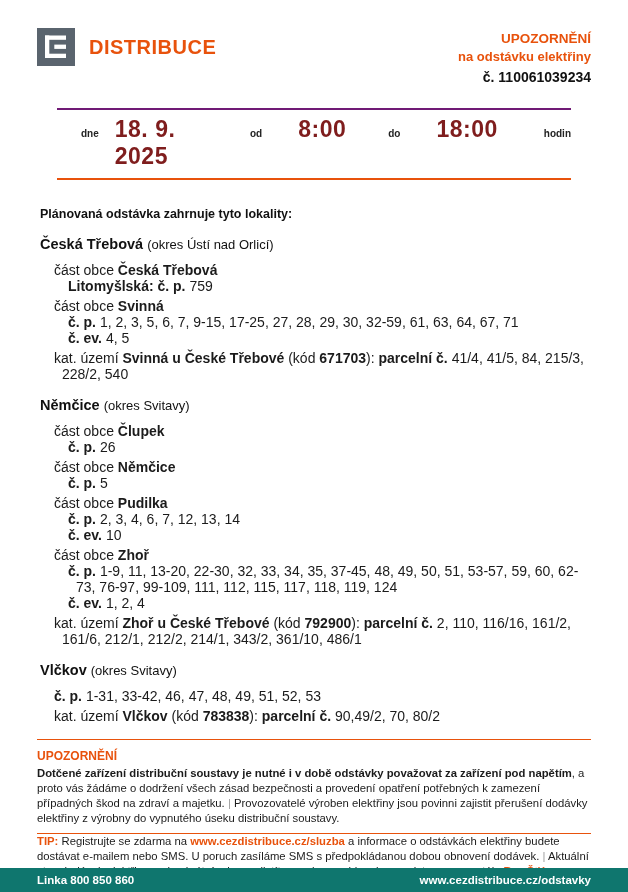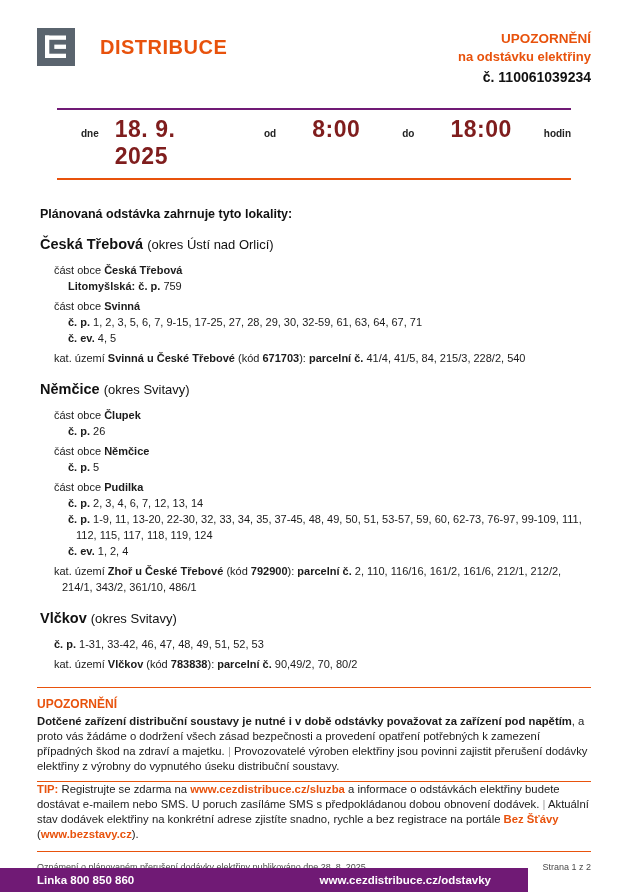--- a/index.html
+++ b/index.html
@@ -3,58 +3,58 @@
 <meta charset="utf-8">
 <style>
   html,body{margin:0;padding:0;background:#ffffff;}
   .page{
     position:relative;width:628px;height:892px;overflow:hidden;background:#fff;
     font-family:"Liberation Sans","DejaVu Sans",sans-serif;color:#1b1b1b;
   }
   .content{padding:0 37px;}
   
   .hdr{display:flex;justify-content:space-between;align-items:flex-start;padding:28px 37px 0 37px;}
-  .brand{display:flex;align-items:center;gap:25px;}
+  .brand{display:flex;align-items:center;gap:14px;}
   .logo{width:38px;height:38px;flex:0 0 auto;}
   .brand-text{color:#E8520C;font-weight:bold;font-size:20px;letter-spacing:0.5px;}
   .notice{text-align:right;line-height:18px;padding-top:2px;}
   .notice .n1{color:#E8520C;font-weight:bold;font-size:13.5px;}
   .notice .n2{color:#E8520C;font-weight:bold;font-size:13px;}
   .notice .n3{color:#111;font-weight:bold;font-size:14px;line-height:22px;}
   
   .datebar{
     margin:20px 57px 0 57px;border-top:2px solid #701a75;border-bottom:2px solid #E8520C;
     padding:6px 0 8px 0;display:flex;align-items:baseline;
   }
   .datebar .lbl{font-size:10px;font-weight:bold;color:#222;}
   .datebar .val{font-size:23px;font-weight:bold;color:#7f1d1d;letter-spacing:0.5px;}
   .m-dne{margin-left:24px}.m-date{margin-left:16px}.m-od{margin-left:30px}
-  .m-from{margin-left:36px}.m-do{margin-left:42px}.m-to{margin-left:36px}.m-hodin{margin-left:32px}
+  .m-from{margin-left:36px}.m-do{margin-left:42px}.m-to{margin-left:36px}.m-hodin{margin-left:46px}
   
   .loc-heading{margin:27px 0 4px 3px;font-size:12.5px;font-weight:bold;color:#111;}
   .loc h2{margin:9px 0 3px 3px;font-size:14.5px;font-weight:bold;line-height:29px;color:#111;}
   .loc .loc-district{font-weight:normal;font-size:13px;margin-left:4px;}
-  .line{font-size:11px;line-height:16px;color:#1b1b1b;}
+  .line{font-size:14px;line-height:16px;color:#1b1b1b;}
   .ind1{margin-left:17px;padding-left:8px;text-indent:-8px;}
   .ind2{margin-left:31px;padding-left:8px;text-indent:-8px;}
   .gap{margin-top:4px;}
   .b{font-weight:bold;}
   .or{color:#E8520C;}
   .gr{color:#9e9e9e;}
   
   .rule{border-top:1.5px solid #E8520C;height:0;margin:0;}
   .r1{margin-top:15px;}
   .r2{margin-top:7px;}
   .r3{margin-top:9px;}
   .sect h3{margin:9px 0 3px 0;font-size:12px;font-weight:bold;color:#E8520C;}
   .sect p{margin:0;font-size:11.3px;line-height:15px;color:#1b1b1b;}
   
   .meta{display:flex;justify-content:space-between;font-size:9px;color:#4a4a4a;margin-top:10px;}
   .bar{
-    position:absolute;left:0;bottom:0;width:528px;height:24px;background:#701a75;
+    position:absolute;left:0;bottom:0;width:628px;height:24px;background:#0f766e;
     display:flex;justify-content:space-between;align-items:center;padding:0 37px;box-sizing:border-box;
   }
   .bar span{color:#fff;font-weight:bold;font-size:11.5px;}
 </style>
 </head>
 <body>
 
 <div class="page">
 
   <header class="hdr">
@@ -105,20 +105,22 @@
 
   <section class="loc">
     <h2><span class="loc-name">Němčice</span><span class="loc-district">(okres Svitavy)</span></h2>
     <div>
             <div class="line ind1"><span>část obce </span><span class="b">Člupek</span></div>
             <div class="line ind2"><span class="b">č. p. </span><span>26</span></div>
             <div class="line ind1 gap"><span>část obce </span><span class="b">Němčice</span></div>
             <div class="line ind2"><span class="b">č. p. </span><span>5</span></div>
             <div class="line ind1 gap"><span>část obce </span><span class="b">Pudilka</span></div>
             <div class="line ind2"><span class="b">č. p. </span><span>2, 3, 4, 6, 7, 12, 13, 14</span></div>
+            <div class="line ind2"><span class="b">č. ev. </span><span>10</span></div>
+            <div class="line ind1 gap"><span>část obce </span><span class="b">Zhoř</span></div>
             <div class="line ind2"><span class="b">č. p. </span><span>1-9, 11, 13-20, 22-30, 32, 33, 34, 35, 37-45, 48, 49, 50, 51, 53-57, 59, 60, 62-73, 76-97, 99-109, 111, 112, 115, 117, 118, 119, 124</span></div>
             <div class="line ind2"><span class="b">č. ev. </span><span>1, 2, 4</span></div>
             <div class="line ind1 gap"><span>kat. území </span><span class="b">Zhoř u České Třebové</span><span> (kód </span><span class="b">792900</span><span>): </span><span class="b">parcelní č. </span><span>2, 110, 116/16, 161/2, 161/6, 212/1, 212/2, 214/1, 343/2, 361/10, 486/1</span></div>
           </div>
   </section>
 
   <section class="loc">
     <h2><span class="loc-name">Vlčkov</span><span class="loc-district">(okres Svitavy)</span></h2>
     <div>
             <div class="line ind1"><span class="b">č. p. </span><span>1-31, 33-42, 46, 47, 48, 49, 51, 52, 53</span></div>

